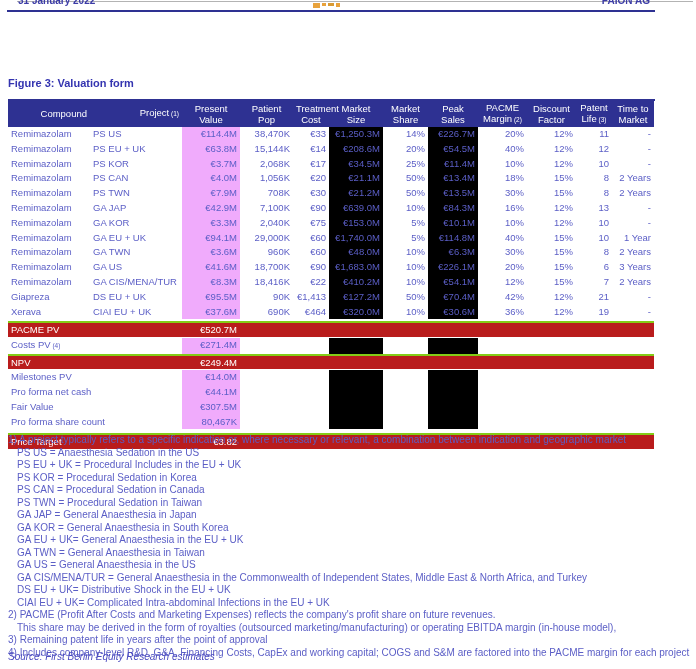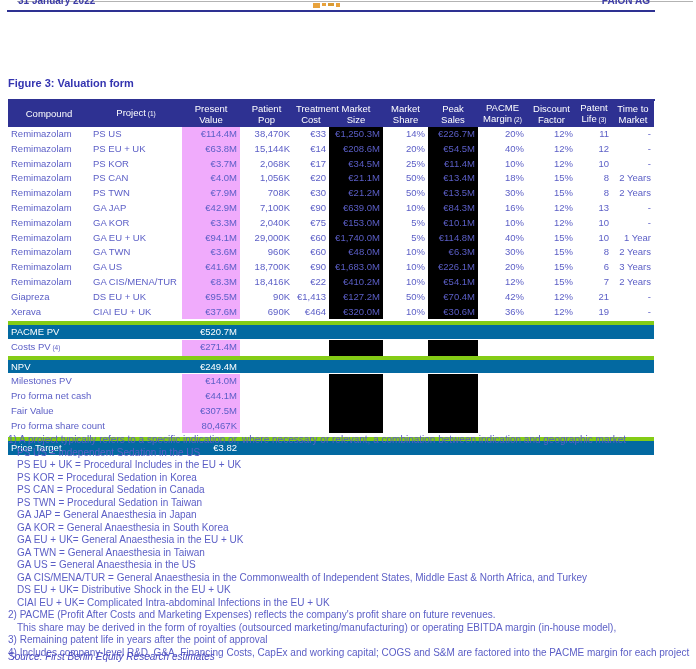--- a/index.html
+++ b/index.html
@@ -22,27 +22,27 @@
   
   .fig-title{position:absolute;left:8px;top:77px;font-size:11px;font-weight:bold;color:#3434b0;}
   .fig-rule{position:absolute;left:8px;top:99px;width:647px;height:2px;background:#2e3192;}
   
   .tbl-wrap{position:absolute;left:8px;top:101px;}
   table{border-collapse:collapse;table-layout:fixed;width:646px;font-size:9.5px;color:#5b5ec6;}
   thead th{
     background:#2e3192;color:#ffffff;font-weight:normal;font-size:9.5px;
     padding:2px 3px;line-height:10.5px;height:19px;
   }
-  thead th.left{text-align:center;vertical-align:middle;}
+  thead th.left{text-align:right;vertical-align:middle;}
   thead th.right{text-align:center;vertical-align:bottom;}
   td{padding:0 3px;height:14.8px;line-height:14.8px;white-space:nowrap;overflow:hidden;}
   .left{text-align:left;} .right{text-align:right;}
   .band-blue{background:#f0abfc;margin-left:24px;}
   .band-gray{background:#000000;}
-  tr.bar td{background:#0369a1;color:#ffffff;border-top:4px solid #84cc16;border-bottom:1px solid #fff;height:13.5px;line-height:13.5px;margin-left:46px;}
+  tr.bar td{background:#b91c1c;color:#ffffff;border-top:2px solid #84cc16;border-bottom:1px solid #fff;height:13.5px;line-height:13.5px;margin-left:46px;}
   tr.spacer-sm td{height:2px;line-height:2px;padding:0;background:#fff;}
   tr.spacer-lg td{height:4px;line-height:4px;padding:0;background:#fff;}
   .fnote-mark{font-size:6.5px;}
   
   .footnotes{position:absolute;left:8px;top:434px;width:684px;font-size:10px;color:#5b5ec6;}
   .footnotes .fline{line-height:12.5px;white-space:nowrap;overflow:hidden;}
   .footnotes .ind{padding-left:9px;}
   .source{position:absolute;left:8px;top:651px;font-size:10px;font-style:italic;color:#4a4abf;}
 </style>
 </head>
@@ -390,21 +390,21 @@
           <td></td>
           <td></td>
           <td></td>
         </tr>
       </tbody>
   </table>
 </div>
 
 <div class="footnotes">
     <div class="fline">1) A project typically refers to a specific indication or, where necessary or relevant, a combination between indication and geographic market</div>
-    <div class="fline ind">PS US = Independent Sedation in the US</div>
+    <div class="fline ind">PS US = Anaesthesia Sedation in the US</div>
     <div class="fline ind">PS EU + UK = Procedural Includes in the EU + UK</div>
     <div class="fline ind">PS KOR = Procedural Sedation in Korea</div>
     <div class="fline ind">PS CAN = Procedural Sedation in Canada</div>
     <div class="fline ind">PS TWN = Procedural Sedation in Taiwan</div>
     <div class="fline ind">GA JAP = General Anaesthesia in Japan</div>
     <div class="fline ind">GA KOR = General Anaesthesia in South Korea</div>
     <div class="fline ind">GA EU + UK= General Anaesthesia in the EU + UK</div>
     <div class="fline ind">GA TWN = General Anaesthesia in Taiwan</div>
     <div class="fline ind">GA US = General Anaesthesia in the US</div>
     <div class="fline ind">GA CIS/MENA/TUR = General Anaesthesia in the Commonwealth of Independent States, Middle East &amp; North Africa, and Turkey</div>

